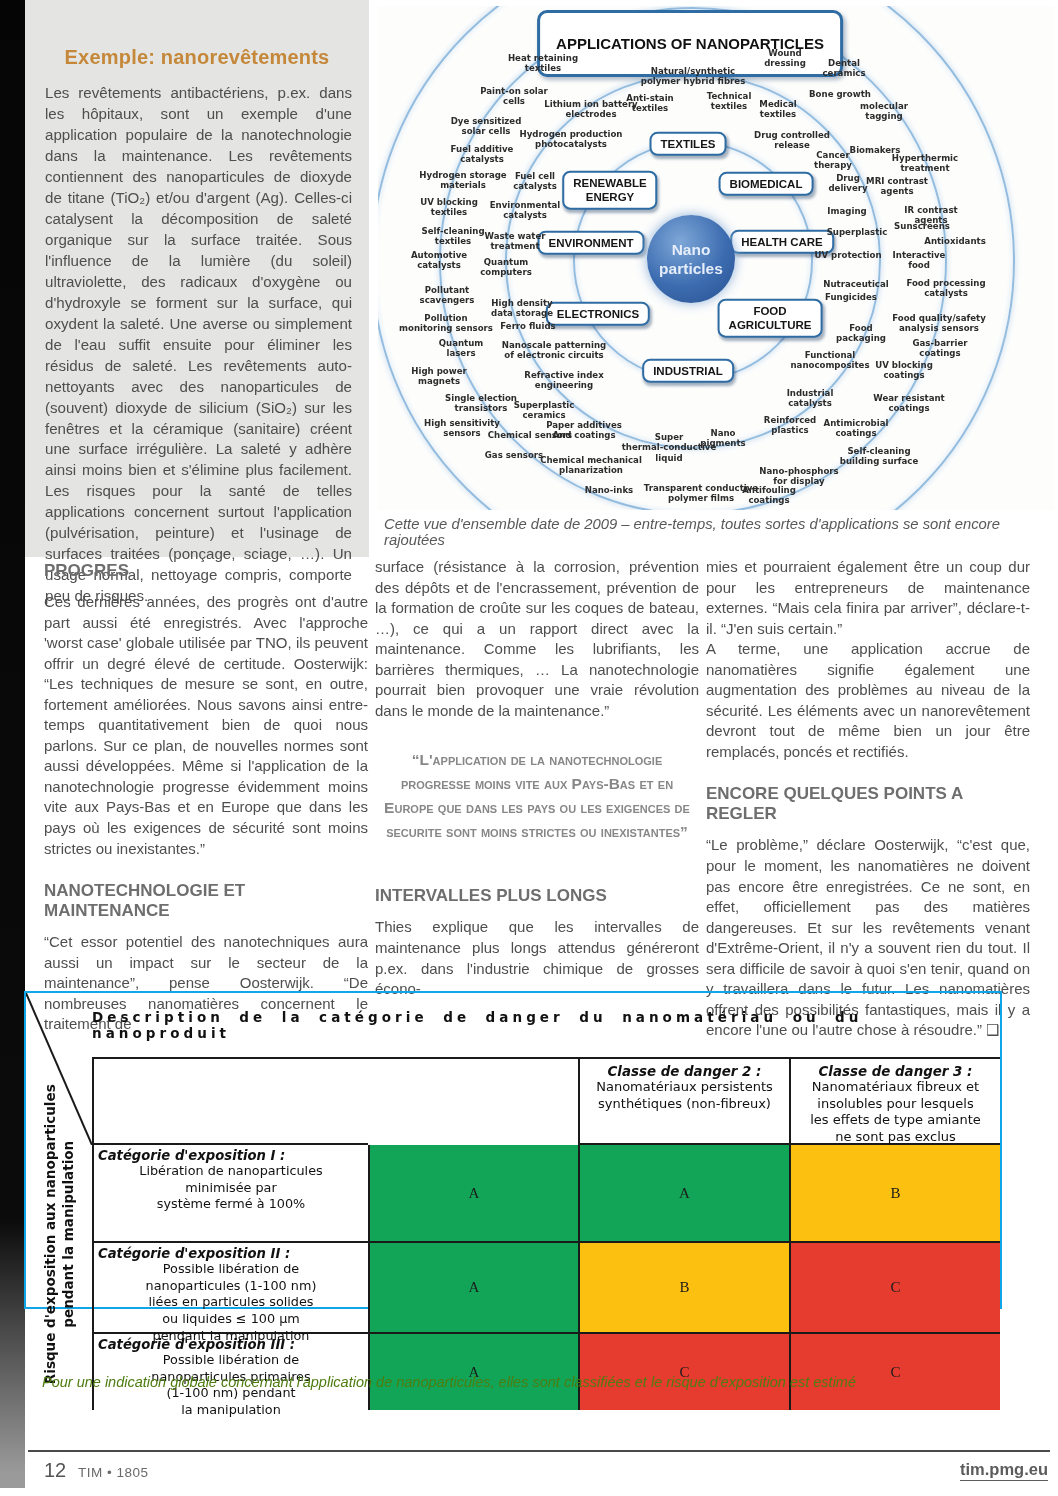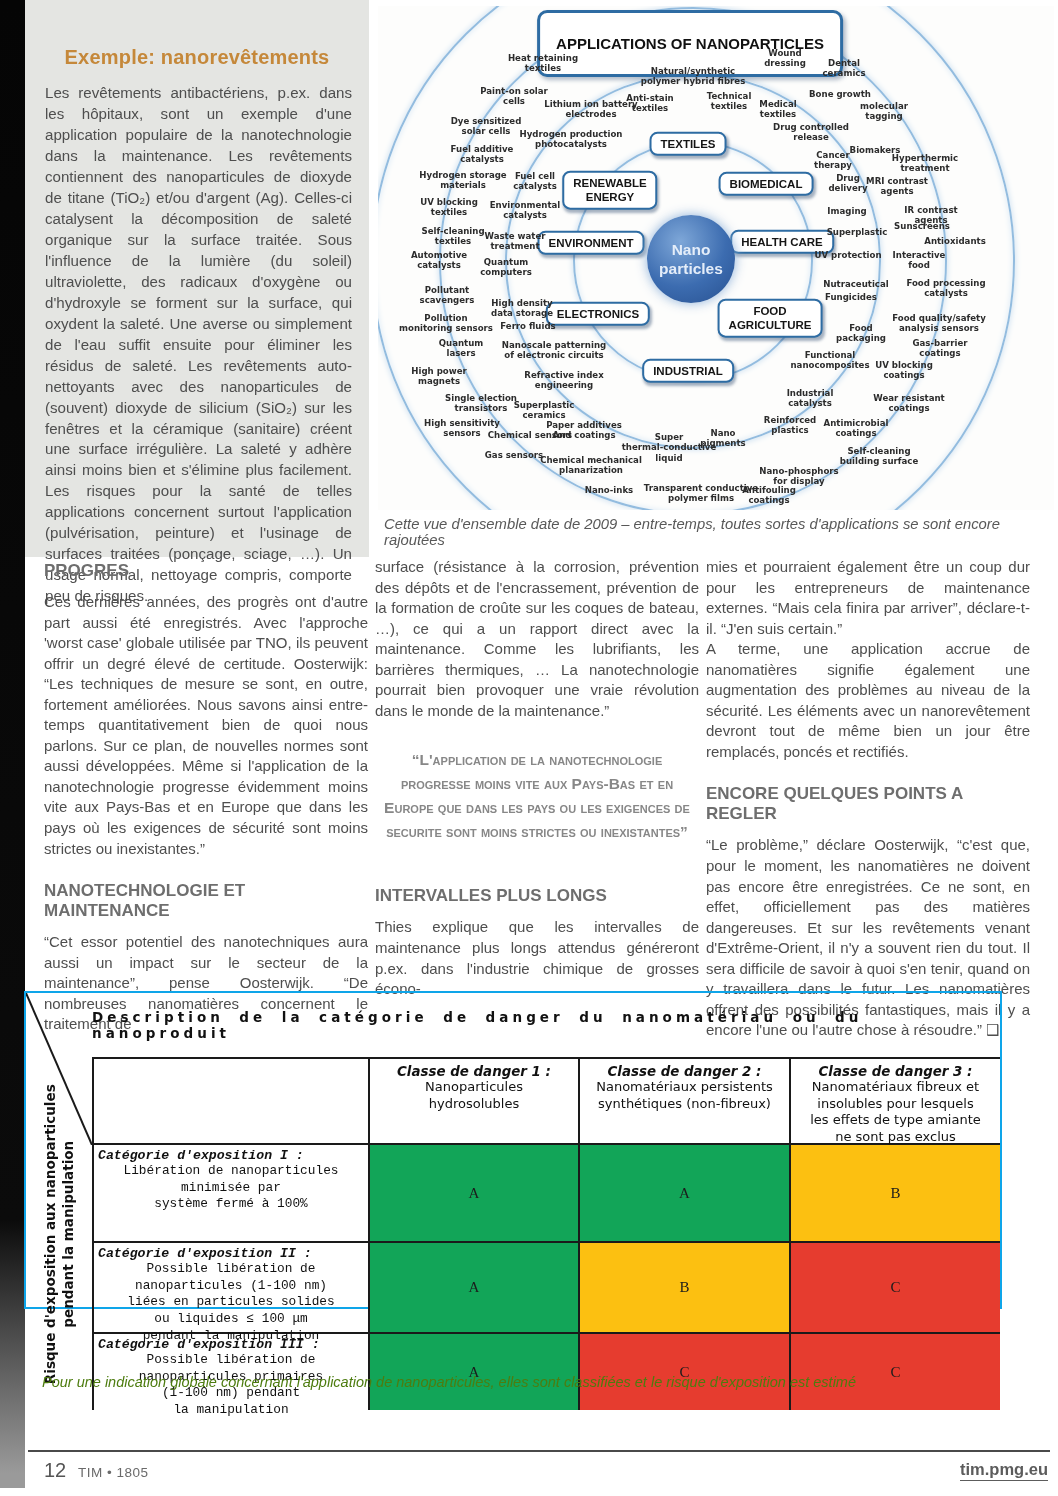--- a/index.html
+++ b/index.html
@@ -38,21 +38,21 @@
   
   .hztable{left:24px;top:991px;width:978px;height:318px;border:2px solid #0ea5e9;box-sizing:border-box;
            font-family:"DejaVu Sans",sans-serif;color:#111;}
   .tc{position:absolute;box-sizing:border-box;}
   .bl{border-left:2px solid #1a1a1a;} .bb{border-bottom:2px solid #1a1a1a;}
   .t-title{display:flex;align-items:center;justify-content:center;font-weight:bold;font-size:13.5px;
            letter-spacing:.3em;word-spacing:.5em;}
   .hdr{padding-top:5px;text-align:center;}
   .hdr-t{font-weight:bold;font-style:italic;font-size:13.4px;}
   .hdr-d{font-size:13px;line-height:1.28;white-space:pre-line;}
-  .rowlab{padding:3px 4px 0;font-family:Liberation Mono, monospace;}
+  .rowlab{padding:3px 4px 0;}
   .row-t{font-weight:bold;font-style:italic;font-size:13.2px;text-align:left;}
   .row-d{font-size:12.8px;line-height:1.3;text-align:center;white-space:pre-line;}
   .t-cell{display:flex;align-items:center;justify-content:center;font-family:"Liberation Serif",serif;
           font-size:15px;color:#1c1c1c;}
   .axis{left:0;top:66px;width:66px;height:351px;display:flex;align-items:center;justify-content:center;}
   .axis span{transform:rotate(-90deg);font-weight:bold;font-size:13.5px;line-height:1.35;text-align:center;
              white-space:pre-line;width:360px;flex:none;}
   .tbl-caption{left:42px;top:1374px;width:995px;font-style:italic;font-size:14.5px;color:#4d7c0f;}
   
   .footer-rule{left:28px;top:1450px;width:1022px;height:2px;background:#4a4a4a;}
@@ -109,21 +109,21 @@
       <div class="dg-label" style="left: 351px; top: 95px;">Technical
 textiles</div>
       <div class="dg-label" style="left: 400px; top: 103px;">Medical
 textiles</div>
       <div class="dg-label" style="left: 500px; top: 105px; margin-left: 6px;">molecular
 tagging</div>
       <div class="dg-label" style="left: 108px; top: 120px;">Dye sensitized
 solar cells</div>
       <div class="dg-label" style="left: 193px; top: 133px;">Hydrogen production
 photocatalysts</div>
-      <div class="dg-label" style="left: 414px; top: 126px; margin-left: 19px;">Drug controlled
+      <div class="dg-label" style="left: 414px; top: 134px;">Drug controlled
 release</div>
       <div class="dg-label" style="left: 497px; top: 144px;">Biomakers</div>
       <div class="dg-label" style="left: 104px; top: 148px;">Fuel additive
 catalysts</div>
       <div class="dg-label" style="left: 455px; top: 154px;">Cancer
 therapy</div>
       <div class="dg-label" style="left: 547px; top: 157px;">Hyperthermic
 treatment</div>
       <div class="dg-label" style="left: 85px; top: 174px;">Hydrogen storage
 materials</div>
@@ -248,25 +248,20 @@
 
 <div class="abs hztable">
 
   <svg class="tc" style="left:0;top:0;width:66px;height:152px;">
     <line x1="0" y1="0" x2="66" y2="152" stroke="#1a1a1a" stroke-width="2"></line>
   </svg>
 
   <div class="tc t-title bb" style="left:66px;top:0;width:908px;height:66px;">Description de la catégorie de danger du nanomatériau ou du nanoproduit</div>
 
   <div class="tc hdr bl bb" style="left:66px;top:66px;width:276px;height:86px;"></div>
-  <div class="tc hdr bl bb" style="left:342px;top:66px;width:210px;height:86px;">
-    <div class="hdr-t">Classe de danger 1 :</div>
-    <div class="hdr-d">Nanoparticules
-hydrosolubles</div>
-  </div>
   <div class="tc hdr bl bb" style="left:552px;top:66px;width:211px;height:86px;">
     <div class="hdr-t">Classe de danger 2 :</div>
     <div class="hdr-d">Nanomatériaux persistents
 synthétiques (non-fibreux)</div>
   </div>
   <div class="tc hdr bl bb" style="left:763px;top:66px;width:211px;height:86px;">
     <div class="hdr-t">Classe de danger 3 :</div>
     <div class="hdr-d">Nanomatériaux fibreux et
 insolubles pour lesquels
 les effets de type amiante

